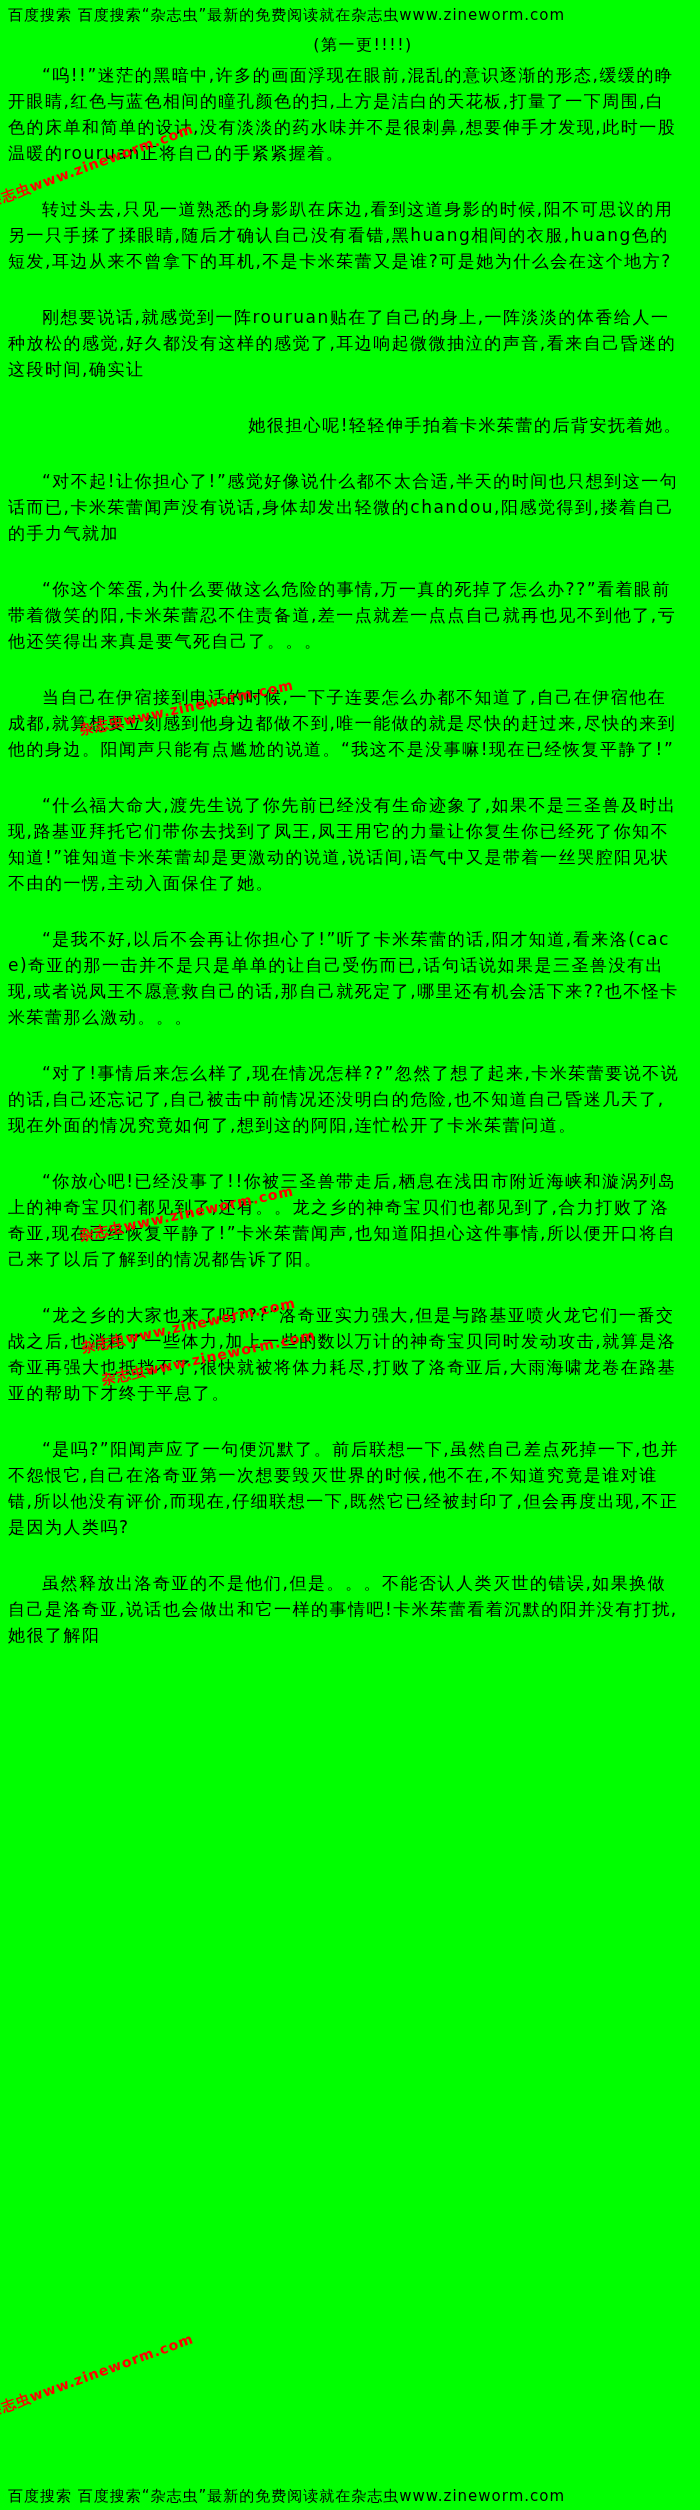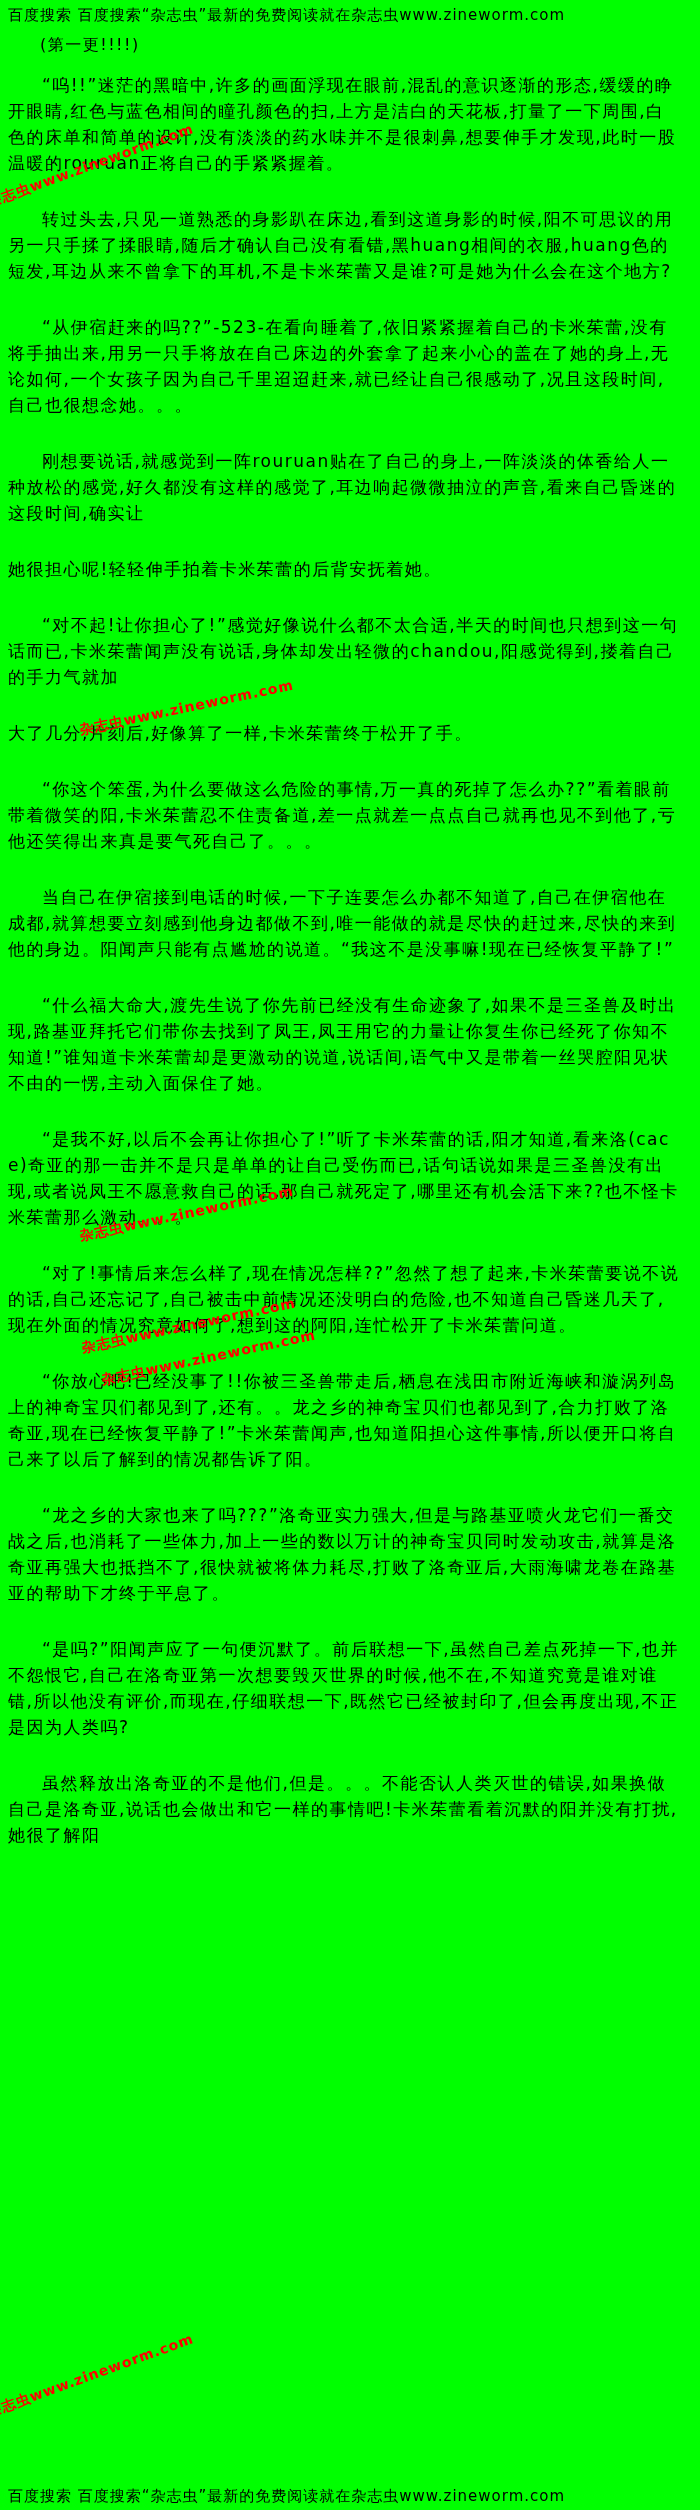--- a/index.html
+++ b/index.html
@@ -32,32 +32,34 @@
   .promo.footer {
     position: absolute;
     left: 8px;
     bottom: 4px;
     margin: 0;
   }
   .update-note {
     font-size: 16px;
     letter-spacing: 1.5px;
     text-indent: 2em;
-    margin-bottom: 16px;
+    margin-bottom: 6px;
+    text-align: center;
   }
   .para {
     font-size: 17px;
     letter-spacing: 1.5px;
     line-height: 26px;
     text-indent: 2em;
     margin: 0 4px 30px 0;
     word-break: break-all;
   }
   .para.no-indent {
     text-indent: 0;
+    text-align: right;
   }
   .watermark {
     position: absolute;
     color: #ff0000;
     font-size: 14px;
     font-weight: bold;
     letter-spacing: 1px;
     white-space: nowrap;
     transform-origin: left top;
     pointer-events: none;
@@ -67,25 +69,23 @@
 <body>
 
 <div class="page">
   <div class="promo">百度搜索 百度搜索“杂志虫”最新的免费阅读就在杂志虫www.zineworm.com</div>
 
   <div class="update-note">(第一更!!!!)</div>
 
   <div id="content">
       <div class="para">“呜!!”迷茫的黑暗中,许多的画面浮现在眼前,混乱的意识逐渐的形态,缓缓的睁开眼睛,红色与蓝色相间的瞳孔颜色的扫,上方是洁白的天花板,打量了一下周围,白色的床单和简单的设计,没有淡淡的药水味并不是很刺鼻,想要伸手才发现,此时一股温暖的rouruan正将自己的手紧紧握着。</div>
       <div class="para">转过头去,只见一道熟悉的身影趴在床边,看到这道身影的时候,阳不可思议的用另一只手揉了揉眼睛,随后才确认自己没有看错,黑huang相间的衣服,huang色的短发,耳边从来不曾拿下的耳机,不是卡米茱蕾又是谁?可是她为什么会在这个地方?</div>
-      <div class="para">“从伊宿赶来的吗??”-523-在看向睡着了,依旧紧紧握着自己的卡米茱蕾,没有将手抽出来,用另一只手将放在自己床边的外套拿了起来小心的盖在了她的身上,无论如何,一个女孩子因为自己千里迢迢赶来,就已经让自己很感动了,况且这段时间,自己也很想念她。。。</div>
       <div class="para">刚想要说话,就感觉到一阵rouruan贴在了自己的身上,一阵淡淡的体香给人一种放松的感觉,好久都没有这样的感觉了,耳边响起微微抽泣的声音,看来自己昏迷的这段时间,确实让</div>
       <div class="para no-indent">她很担心呢!轻轻伸手拍着卡米茱蕾的后背安抚着她。</div>
       <div class="para">“对不起!让你担心了!”感觉好像说什么都不太合适,半天的时间也只想到这一句话而已,卡米茱蕾闻声没有说话,身体却发出轻微的chandou,阳感觉得到,搂着自己的手力气就加</div>
-      <div class="para no-indent">大了几分,片刻后,好像算了一样,卡米茱蕾终于松开了手。</div>
       <div class="para">“你这个笨蛋,为什么要做这么危险的事情,万一真的死掉了怎么办??”看着眼前带着微笑的阳,卡米茱蕾忍不住责备道,差一点就差一点点自己就再也见不到他了,亏他还笑得出来真是要气死自己了。。。</div>
       <div class="para">当自己在伊宿接到电话的时候,一下子连要怎么办都不知道了,自己在伊宿他在成都,就算想要立刻感到他身边都做不到,唯一能做的就是尽快的赶过来,尽快的来到他的身边。阳闻声只能有点尴尬的说道。“我这不是没事嘛!现在已经恢复平静了!”</div>
       <div class="para">“什么福大命大,渡先生说了你先前已经没有生命迹象了,如果不是三圣兽及时出现,路基亚拜托它们带你去找到了凤王,凤王用它的力量让你复生你已经死了你知不知道!”谁知道卡米茱蕾却是更激动的说道,说话间,语气中又是带着一丝哭腔阳见状不由的一愣,主动入面保住了她。</div>
       <div class="para">“是我不好,以后不会再让你担心了!”听了卡米茱蕾的话,阳才知道,看来洛(cace)奇亚的那一击并不是只是单单的让自己受伤而已,话句话说如果是三圣兽没有出现,或者说凤王不愿意救自己的话,那自己就死定了,哪里还有机会活下来??也不怪卡米茱蕾那么激动。。。</div>
       <div class="para">“对了!事情后来怎么样了,现在情况怎样??”忽然了想了起来,卡米茱蕾要说不说的话,自己还忘记了,自己被击中前情况还没明白的危险,也不知道自己昏迷几天了,现在外面的情况究竟如何了,想到这的阿阳,连忙松开了卡米茱蕾问道。</div>
       <div class="para">“你放心吧!已经没事了!!你被三圣兽带走后,栖息在浅田市附近海峡和漩涡列岛上的神奇宝贝们都见到了,还有。。龙之乡的神奇宝贝们也都见到了,合力打败了洛奇亚,现在已经恢复平静了!”卡米茱蕾闻声,也知道阳担心这件事情,所以便开口将自己来了以后了解到的情况都告诉了阳。</div>
       <div class="para">“龙之乡的大家也来了吗???”洛奇亚实力强大,但是与路基亚喷火龙它们一番交战之后,也消耗了一些体力,加上一些的数以万计的神奇宝贝同时发动攻击,就算是洛奇亚再强大也抵挡不了,很快就被将体力耗尽,打败了洛奇亚后,大雨海啸龙卷在路基亚的帮助下才终于平息了。</div>
       <div class="para">“是吗?”阳闻声应了一句便沉默了。前后联想一下,虽然自己差点死掉一下,也并不怨恨它,自己在洛奇亚第一次想要毁灭世界的时候,他不在,不知道究竟是谁对谁错,所以他没有评价,而现在,仔细联想一下,既然它已经被封印了,但会再度出现,不正是因为人类吗?</div>
       <div class="para">虽然释放出洛奇亚的不是他们,但是。。。不能否认人类灭世的错误,如果换做自己是洛奇亚,说话也会做出和它一样的事情吧!卡米茱蕾看着沉默的阳并没有打扰,她很了解阳</div>
     </div>

